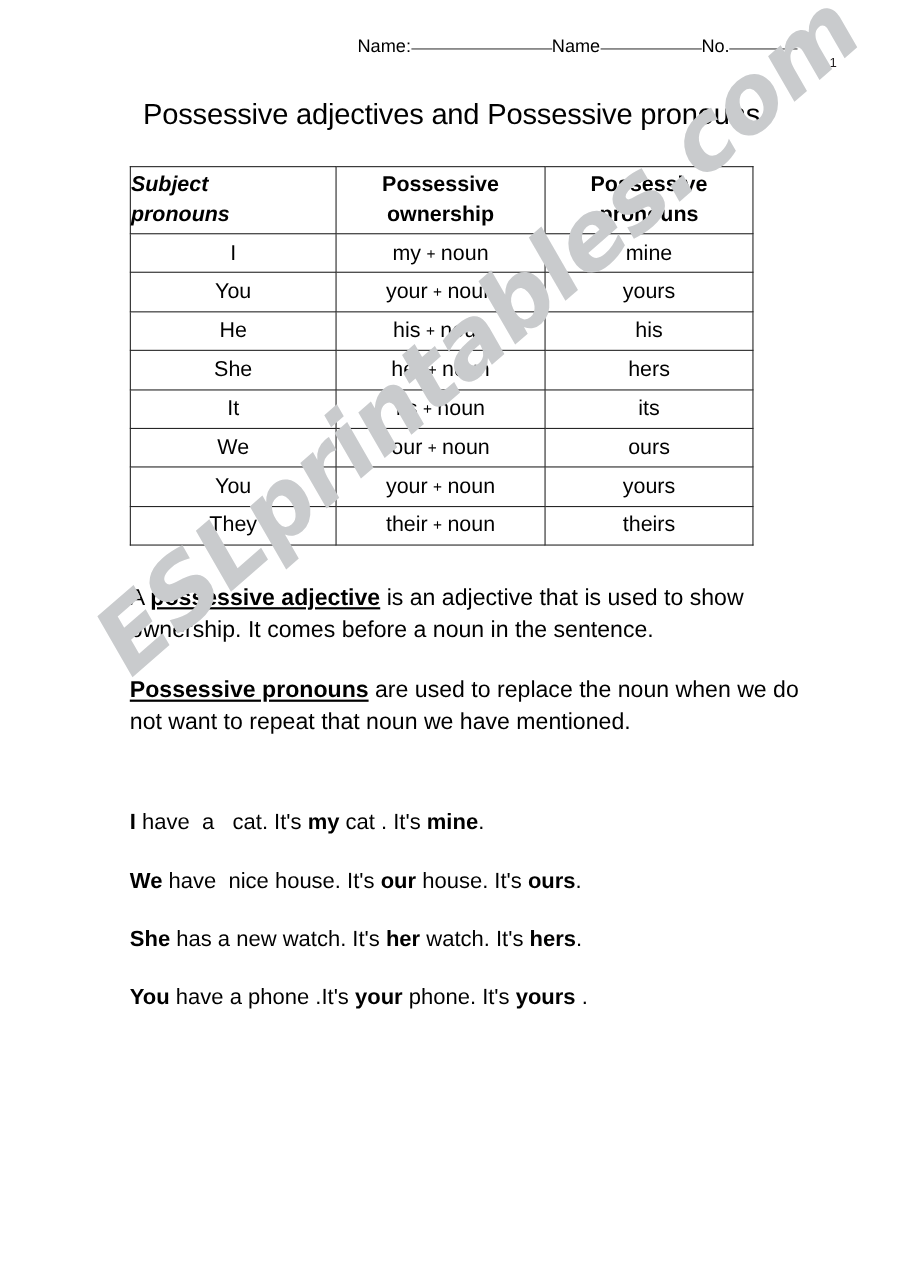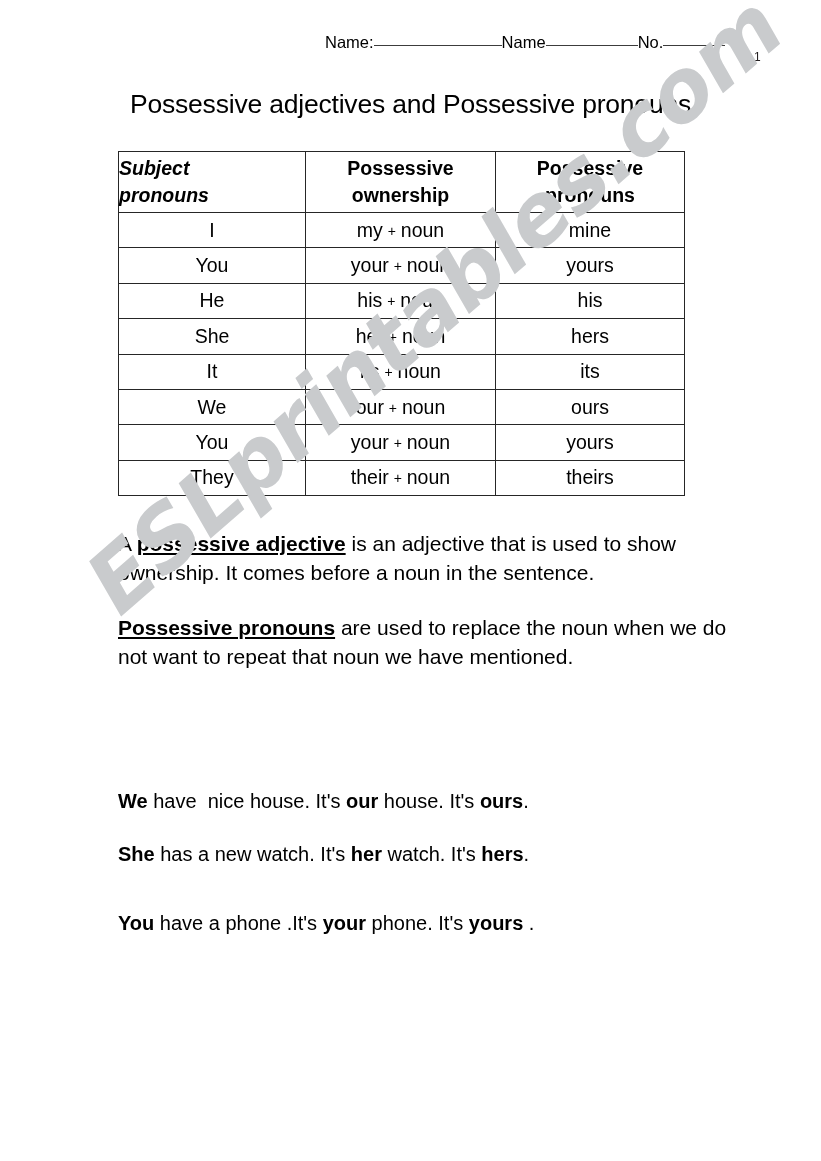--- a/index.html
+++ b/index.html
@@ -165,21 +165,21 @@
     font-size: 20px;
     line-height: 26px;
     white-space: pre;
     color: #000;
     z-index: 3;
   }
   .example b { font-weight: 700; }
   #ex-0 { top: 735px; }
   #ex-1 { top: 788px; }
   #ex-2 { top: 841px; }
-  #ex-3 { top: 894px; margin-top: 16px; }
+  #ex-3 { top: 894px; }
 </style>
 </head>
 <body>
 
 <div id="page">
 
   <div id="watermark">ESLprintables.com</div>
 
   <div id="namebar">
     <div id="namebar-inner"><span class="nb-label">Name:</span><span class="nb-rule rule-name"></span><span class="nb-label">Name</span><span class="nb-rule rule-class"></span><span class="nb-label">No.</span><span class="nb-rule rule-no"></span></div>
@@ -252,17 +252,18 @@
           <td><span>their</span><span class="plus"> + </span><span>noun</span></td>
           <td>theirs</td>
         </tr>
       </tbody>
   </table>
 
   <div class="para" id="para-adj"><span>A </span><u class="bu">possessive adjective</u><span> is an adjective that is used to show ownership. It comes before a noun in the sentence.</span></div>
 
   <div class="para" id="para-pron"><u class="bu">Possessive pronouns</u><span> are used to replace the noun when we do not want to repeat that noun we have mentioned.</span></div>
 
+  <div class="example" id="ex-0"><b>I</b><span> have  a   cat. It's </span><b>my</b><span> cat . It's </span><b>mine</b><span>.</span></div>
   <div class="example" id="ex-1"><b>We</b><span> have  nice house. It's </span><b>our</b><span> house. It's </span><b>ours</b><span>.</span></div>
   <div class="example" id="ex-2"><b>She</b><span> has a new watch. It's </span><b>her</b><span> watch. It's </span><b>hers</b><span>.</span></div>
   <div class="example" id="ex-3"><b>You</b><span> have a phone .It's </span><b>your</b><span> phone. It's </span><b>yours</b><span> .</span></div>
 
 </div>
 
 </body></html>

